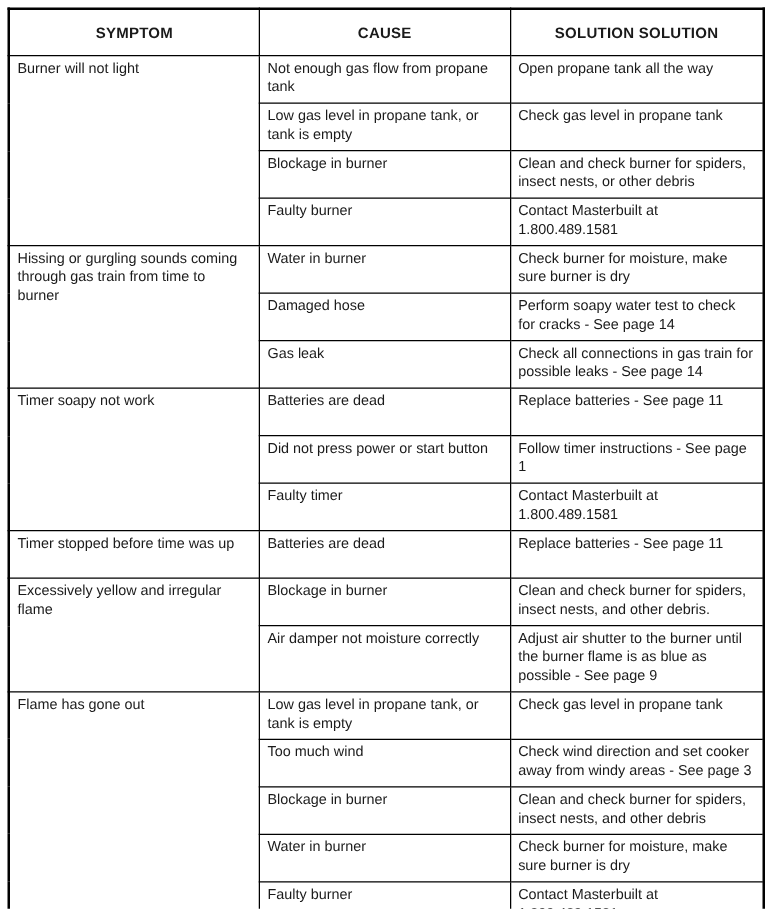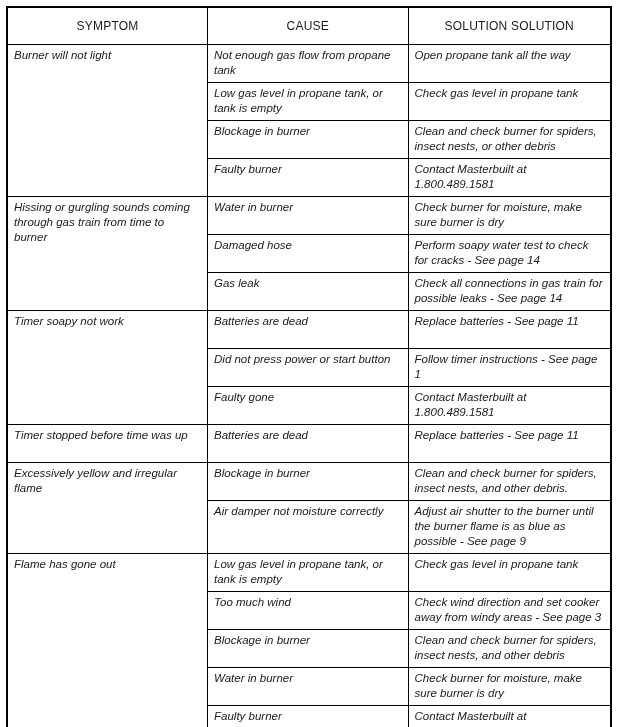--- a/index.html
+++ b/index.html
@@ -22,37 +22,36 @@
     table-layout: fixed;
     border: 2px solid #000;
   }
   table.troubleshoot th,
   table.troubleshoot td {
     border: 1px solid #000;
     box-sizing: border-box;
   }
   table.troubleshoot th {
     font-size: 12px;
-    font-weight: normal;
+    font-weight: bold;
     text-align: center;
     vertical-align: middle;
     padding: 11px 4px;
     height: 20px;
     letter-spacing: 0.2px;
   }
   table.troubleshoot td {
     font-size: 11.5px;
     line-height: 1.3;
     vertical-align: top;
     text-align: left;
     padding: 3px 7px 4px 6px;
   }
   table.troubleshoot tr.data-row {
     height: 38px; 
-    font-style: italic;
   }
   col.c-symptom  { width: 33.2%; }
   col.c-cause    { width: 33.2%; }
   col.c-solution { width: 33.6%; }
 </style>
 </head>
 <body>
 
 <div class="page">
   <table class="troubleshoot">
@@ -102,21 +101,21 @@
         <tr class="data-row">
           <td rowspan="3">Timer soapy not work</td>
           <td>Batteries are dead</td>
           <td>Replace batteries - See page 11</td>
         </tr>
         <tr class="data-row">
           <td>Did not press power or start button</td>
           <td>Follow  timer instructions - See page 1</td>
         </tr>
         <tr class="data-row">
-          <td>Faulty gone</td>
+          <td>Faulty timer</td>
           <td>Contact Masterbuilt at 1.800.489.1581</td>
         </tr>
         <tr class="data-row">
           <td rowspan="1">Timer stopped before time was up</td>
           <td>Batteries are dead</td>
           <td>Replace batteries - See page 11</td>
         </tr>
         <tr class="data-row">
           <td rowspan="2">Excessively yellow and irregular flame</td>
           <td>Blockage in burner</td>

